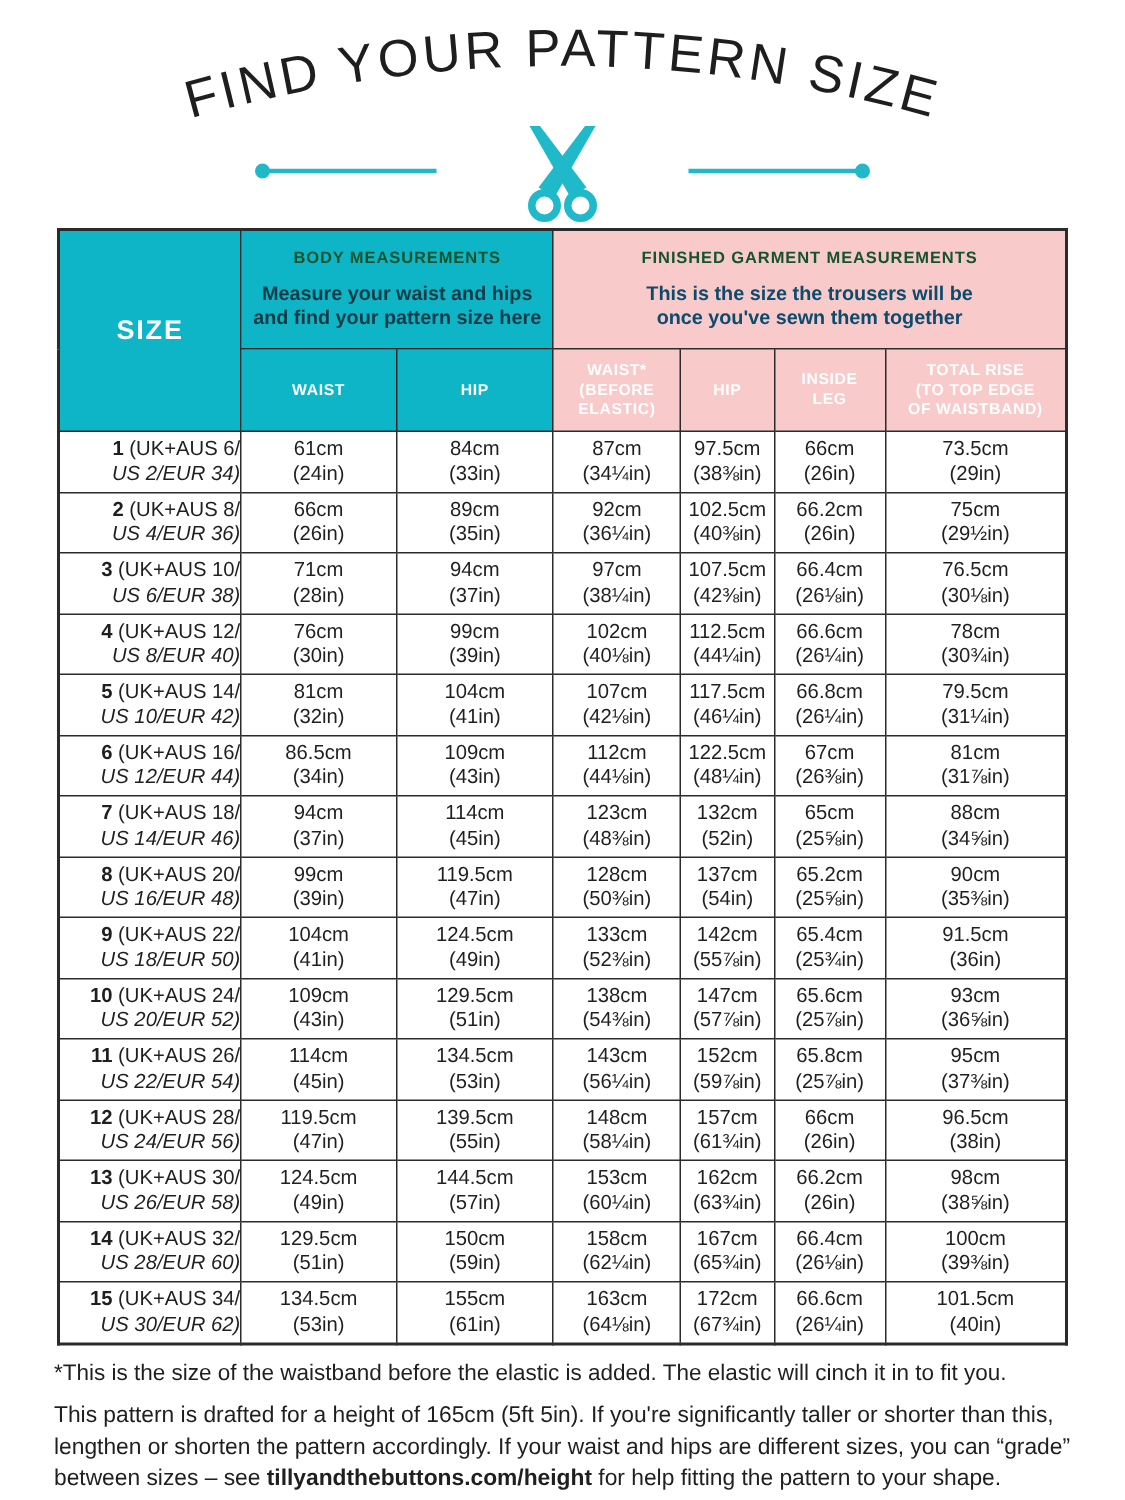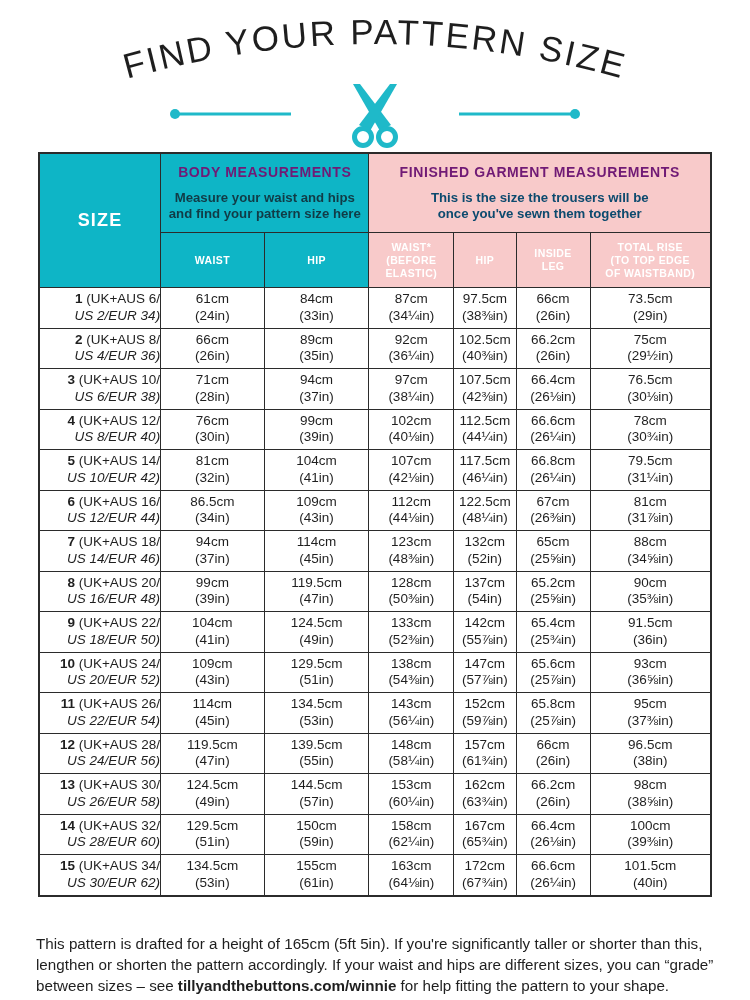--- a/index.html
+++ b/index.html
@@ -11,21 +11,21 @@
   .arch text{fill:#1e1e1e;font-family:"Liberation Sans",sans-serif;}
   .ornament{position:absolute;top:84px;left:50%;transform:translateX(-50%);}
 
   table.sizes{position:absolute;top:152px;left:38px;width:674px;border-collapse:collapse;table-layout:fixed;border:2px solid var(--border,#2b2b2b);}
   .sizes th,.sizes td{border:1px solid var(--border,#2b2b2b);padding:0;vertical-align:middle;}
   .teal{background:var(--teal,#0eb5c6);}
   .pink{background:var(--pink,#f8caca);}
   tr.h1 th{height:78px;}
   tr.h2 th{height:50px;}
   th.size-h{color:#fff;font-size:18px;font-weight:bold;letter-spacing:1.2px;}
-  .gtitle{color:#701a75;font-weight:bold;font-size:14px;letter-spacing:0.6px;margin-bottom:10px;}
+  .gtitle{color:#14532d;font-weight:bold;font-size:11px;letter-spacing:0.6px;margin-bottom:10px;}
   .gsub{font-weight:bold;font-size:13.2px;line-height:16px;white-space:pre-line;}
   .teal-sub{color:var(--teal_text_dark,#113b46);}
   .pink-sub{color:#0c4a6e;}
   tr.h2 th.sub{color:#fff;font-size:10.5px;line-height:13px;font-weight:bold;letter-spacing:0.4px;white-space:pre-line;padding:2px 2px;}
   tbody td{height:39.5px;background:#fff;text-align:center;font-size:13.5px;line-height:16.5px;}
   td.size-cell{text-align:right;padding-left:7px;font-size:13.5px;line-height:16.5px;}
   td.size-cell b{font-weight:bold;}
   td.size-cell .l2{padding-left:15px;font-style:italic;}
 
   .footnote{position:absolute;top:907px;left:36px;width:690px;font-size:15px;margin:0;}
@@ -550,16 +550,17 @@
             <div>(26¼in)</div>
           </td>
           <td>
             <div>101.5cm</div>
             <div>(40in)</div>
           </td>
         </tr>
       </tbody>
   </table>
 
-
-  <p class="footer-para"><span>This pattern is drafted for a height of 165cm (5ft 5in). If you're significantly taller or shorter than this, lengthen or shorten the pattern accordingly. If your waist and hips are different sizes, you can “grade” between sizes – see </span><b>tillyandthebuttons.com/winnie</b><span> for help fitting the pattern to your shape.</span></p>
+  <p class="footnote">*This is the size of the waistband before the elastic is added. The elastic will cinch it in to fit you.</p>
+
+  <p class="footer-para"><span>This pattern is drafted for a height of 165cm (5ft 5in). If you're significantly taller or shorter than this, lengthen or shorten the pattern accordingly. If your waist and hips are different sizes, you can “grade” between sizes – see </span><b>tillyandthebuttons.com/height</b><span> for help fitting the pattern to your shape.</span></p>
 
 </div>
 
 </body></html>

